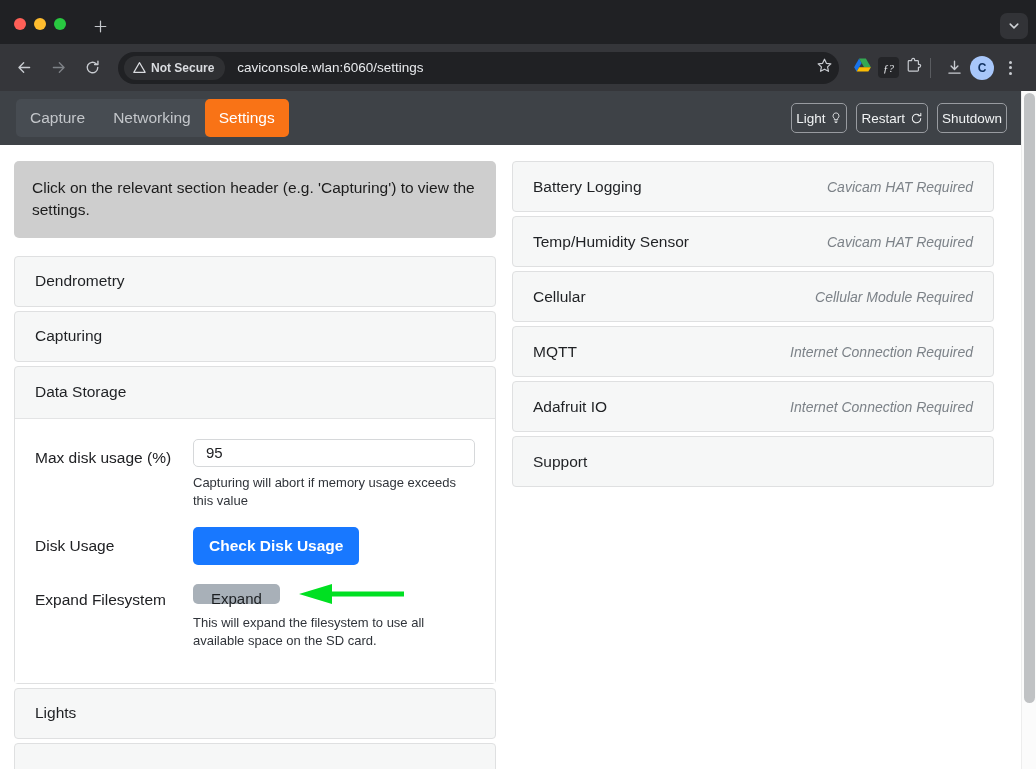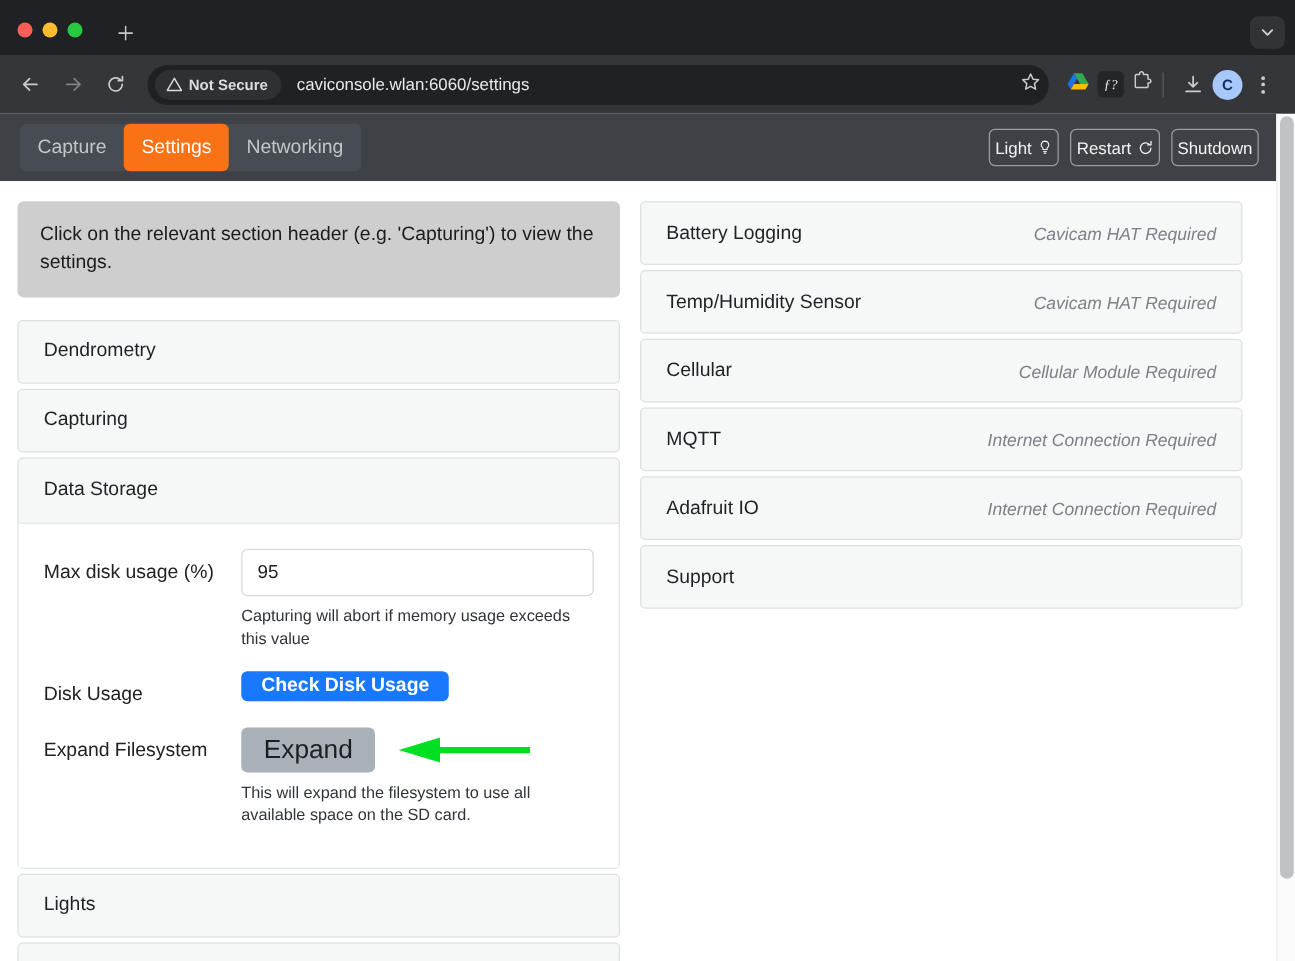--- a/index.html
+++ b/index.html
@@ -146,34 +146,34 @@
   .acc-body {
     background: #ffffff; border-top: 1px solid #e3e4e5;
     padding: 20px 20px 22px 20px;
   }
 
   .frow { display: flex; align-items: flex-start; margin-bottom: 16px; }
   .frow:last-child { margin-bottom: 10px; }
   .flabel { width: 158px; flex: none; font-size: 15.5px; color: #202124; line-height: 1.3; padding-top: 9px; }
   .fctl { flex: 1; min-width: 0; }
   .ftext {
-    width: 100%; height: 38px; border: 1px solid #d6d8da; border-radius: 5px;
+    width: 100%; height: 28px; border: 1px solid #d6d8da; border-radius: 5px;
     background: #ffffff; color: #202124; font-size: 15px; padding: 0 12px;
     font-family: "Liberation Sans", sans-serif;
   }
   .fhelp { font-size: 13px; color: #30343a; line-height: 1.42; margin-top: 7px; }
 
   .btn-primary {
     background: #1878ff; color: #ffffff; border: none; border-radius: 5px;
-    height: 24px; padding: 0 16px; font-size: 15.5px; font-weight: bold;
+    height: 38px; padding: 0 16px; font-size: 15.5px; font-weight: bold;
     font-family: "Liberation Sans", sans-serif;
   }
   .btn-muted {
     background: #a8b0b8; color: #1c1f22; border: none; border-radius: 5px;
-    height: 36px; padding: 6px 18px; font-size: 21px;
+    height: 20px; padding: 6px 18px; font-size: 15px;
     font-family: "Liberation Sans", sans-serif;
   }
   .btnrow { display: flex; align-items: center; }
 
   .arrow { margin-left: 16px; display: block; }
 
   
   .pscroll { width: 15px; flex: none; background: #fbfbfb; border-left: 1px solid #ededed; padding: 2px 2px; }
   .pthumb { width: 11px; margin: 0 auto; background: #c0c2c4; border-radius: 6px; height: 610px; }
 </style>
@@ -269,22 +269,22 @@
       </div>
     </div>
   </div>
 
   <div class="viewport">
     <div class="page">
 
       <div class="appbar">
         <div class="navpills">
           <div class="pill">Capture</div>
+          <div class="pill">Networking</div>
           <div class="pill active">Settings</div>
-          <div class="pill">Networking</div>
         </div>
         <div class="appbtns">
           <button class="obtn">
             <span>Light</span>
             <svg viewBox="0 0 16 16" width="12" height="12">
                 <path d="M8 1.2a4 4 0 0 0-2.3 7.27v1.7h4.6v-1.7A4 4 0 0 0 8 1.2z" fill="none" stroke="currentColor" stroke-width="1.1"></path>
                 <path d="M6.5 12.2h3M7 14h2" stroke="currentColor" stroke-width="1.1" stroke-linecap="round"></path>
               </svg>
           </button>
           <button class="obtn">

